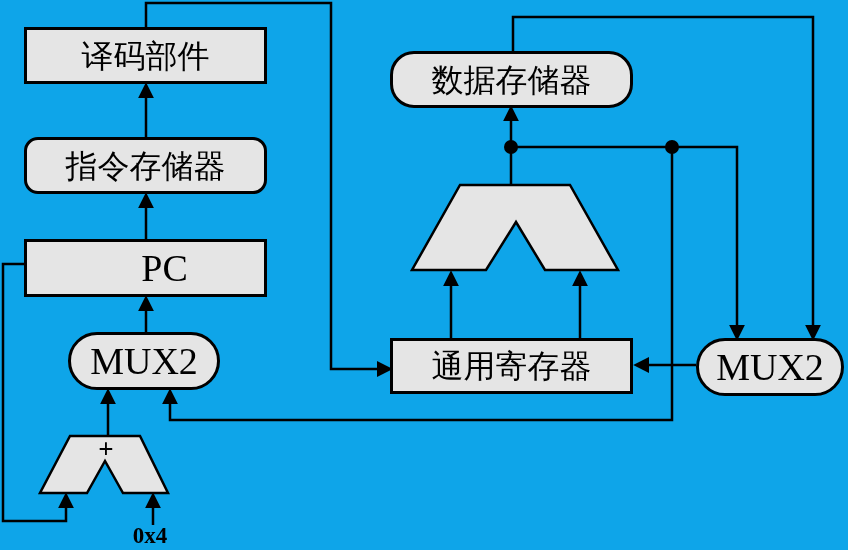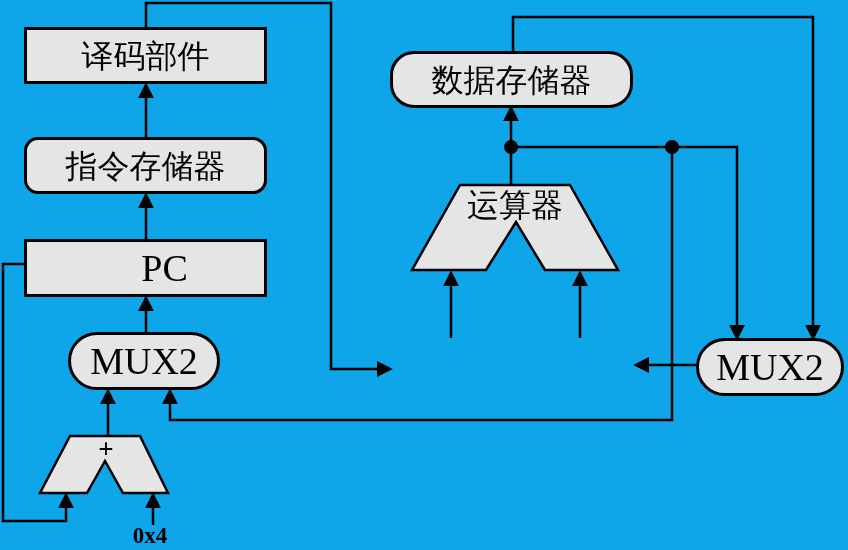--- a/index.html
+++ b/index.html
@@ -85,22 +85,24 @@
   </div>
 
   <div class="node n-muxpc latin stadium">
     <span>MUX2</span>
   </div>
 
   <div class="node n-dmem">
     <span>数据存储器</span>
   </div>
 
+  <div class="node n-regfile">
+    <span>通用寄存器</span>
+  </div>
 
   <div class="node n-muxwb latin stadium">
     <span>MUX2</span>
   </div>
 
-  <div class="freelabel l-alu">运算器</div>
   <div class="freelabel l-plus">+</div>
   <div class="freelabel l-const">0x4</div>
 
 </div>
 
 </body></html>

